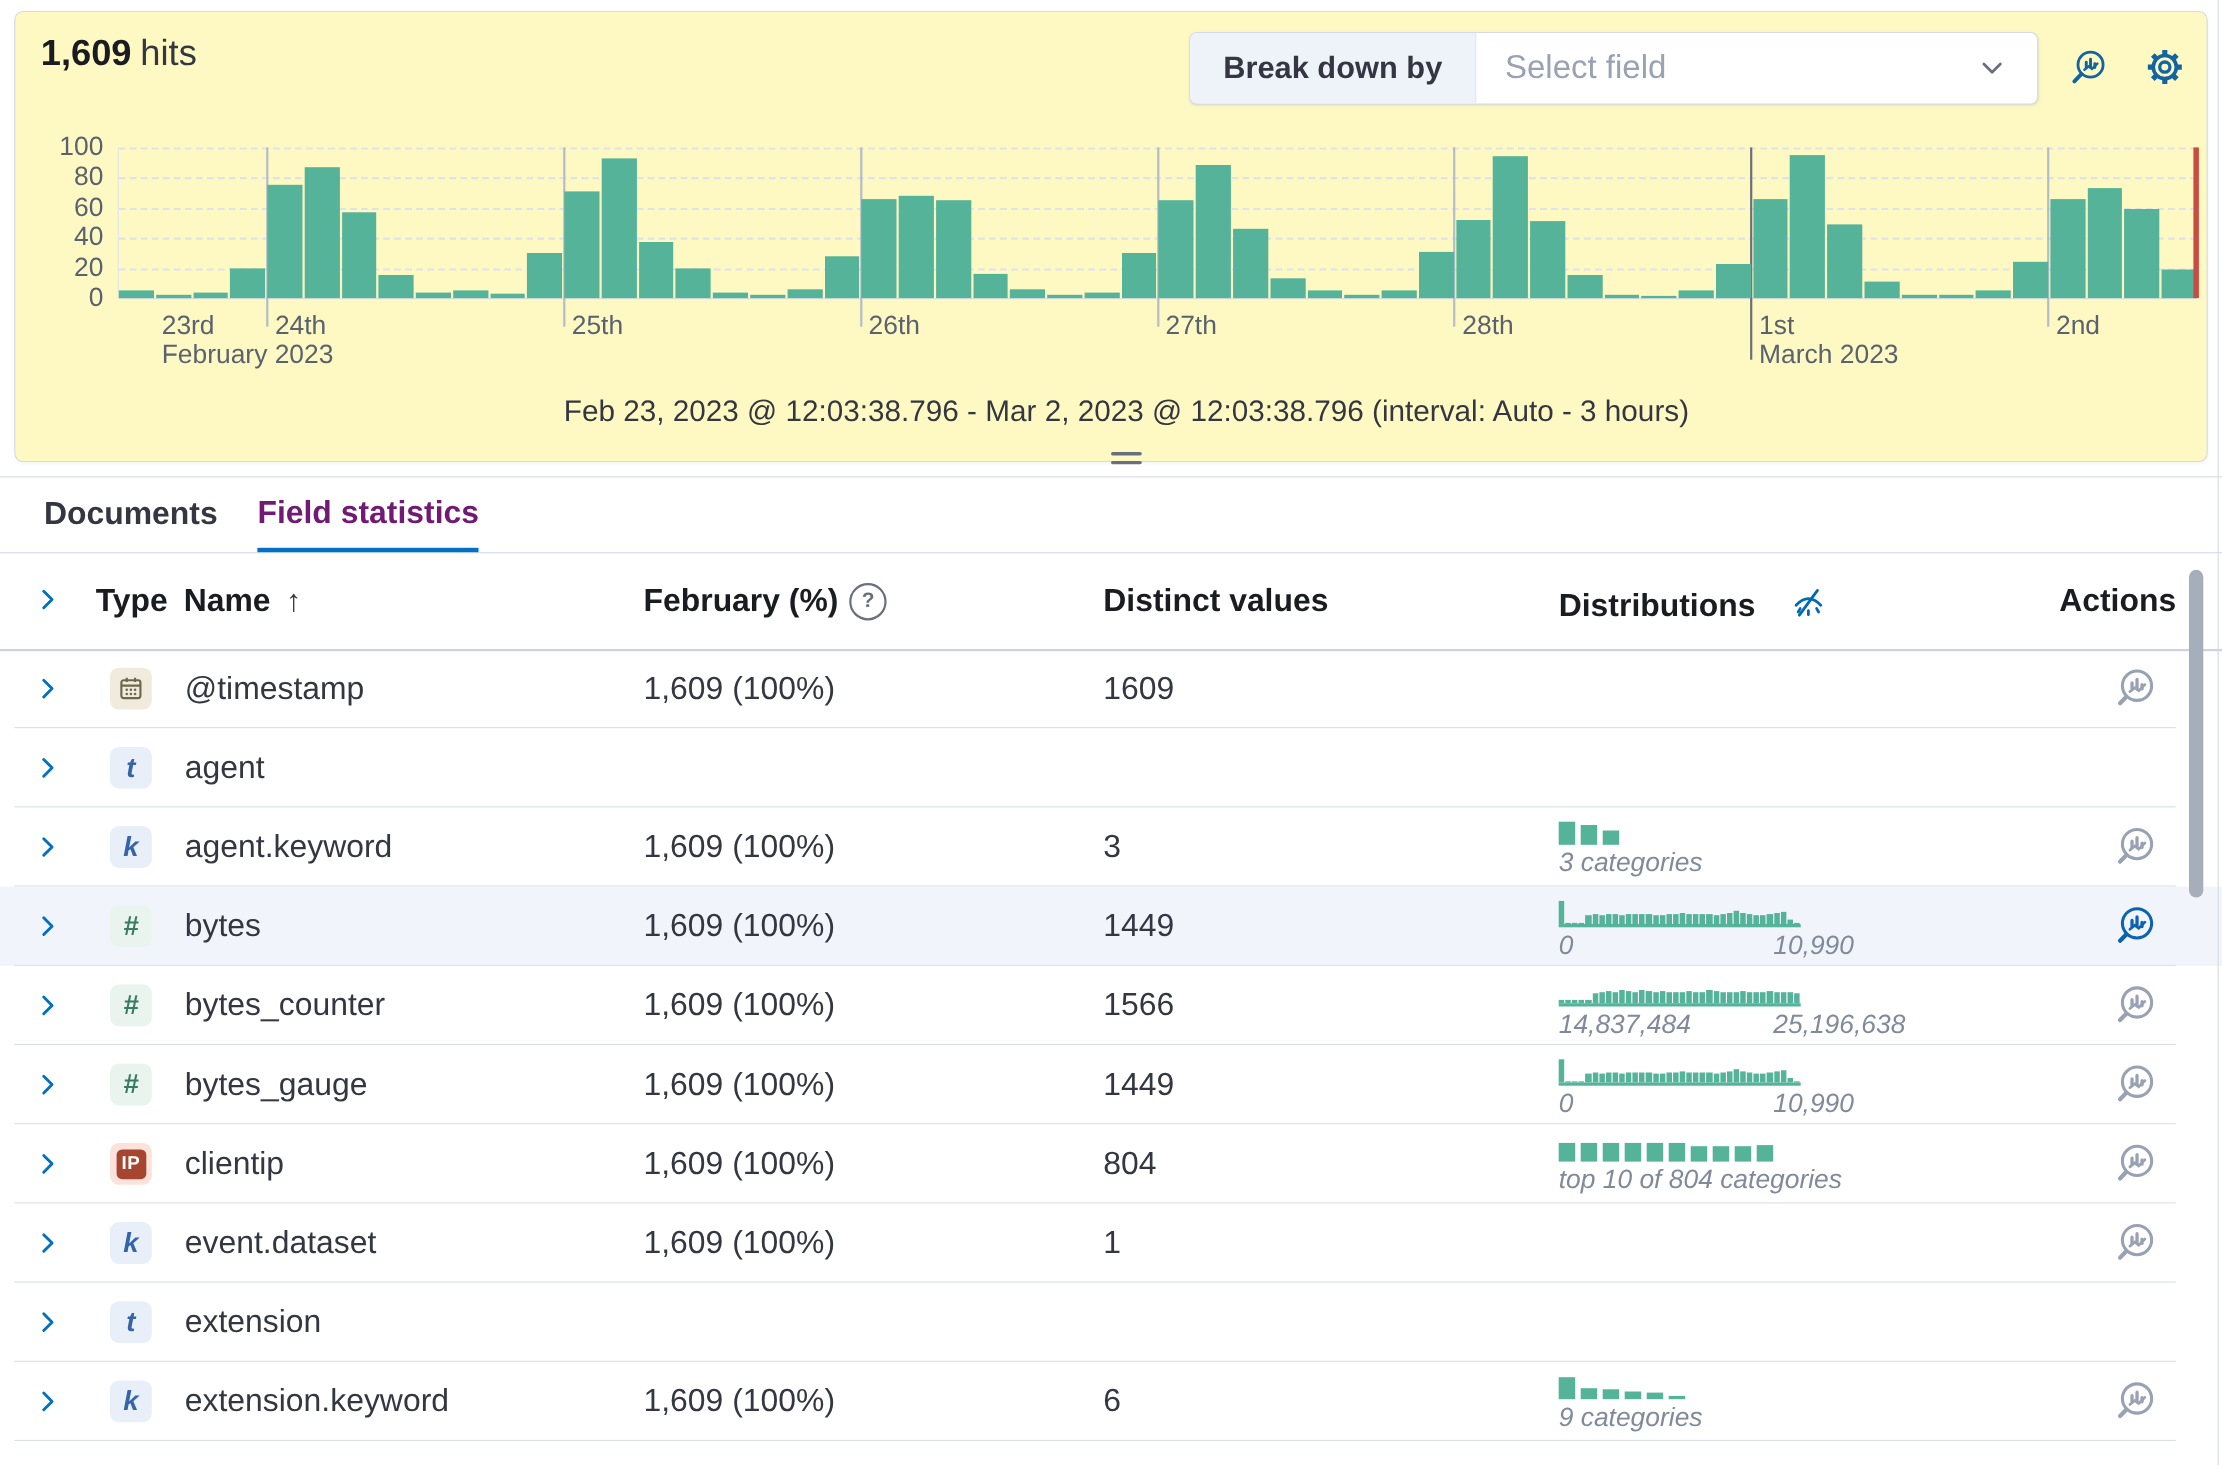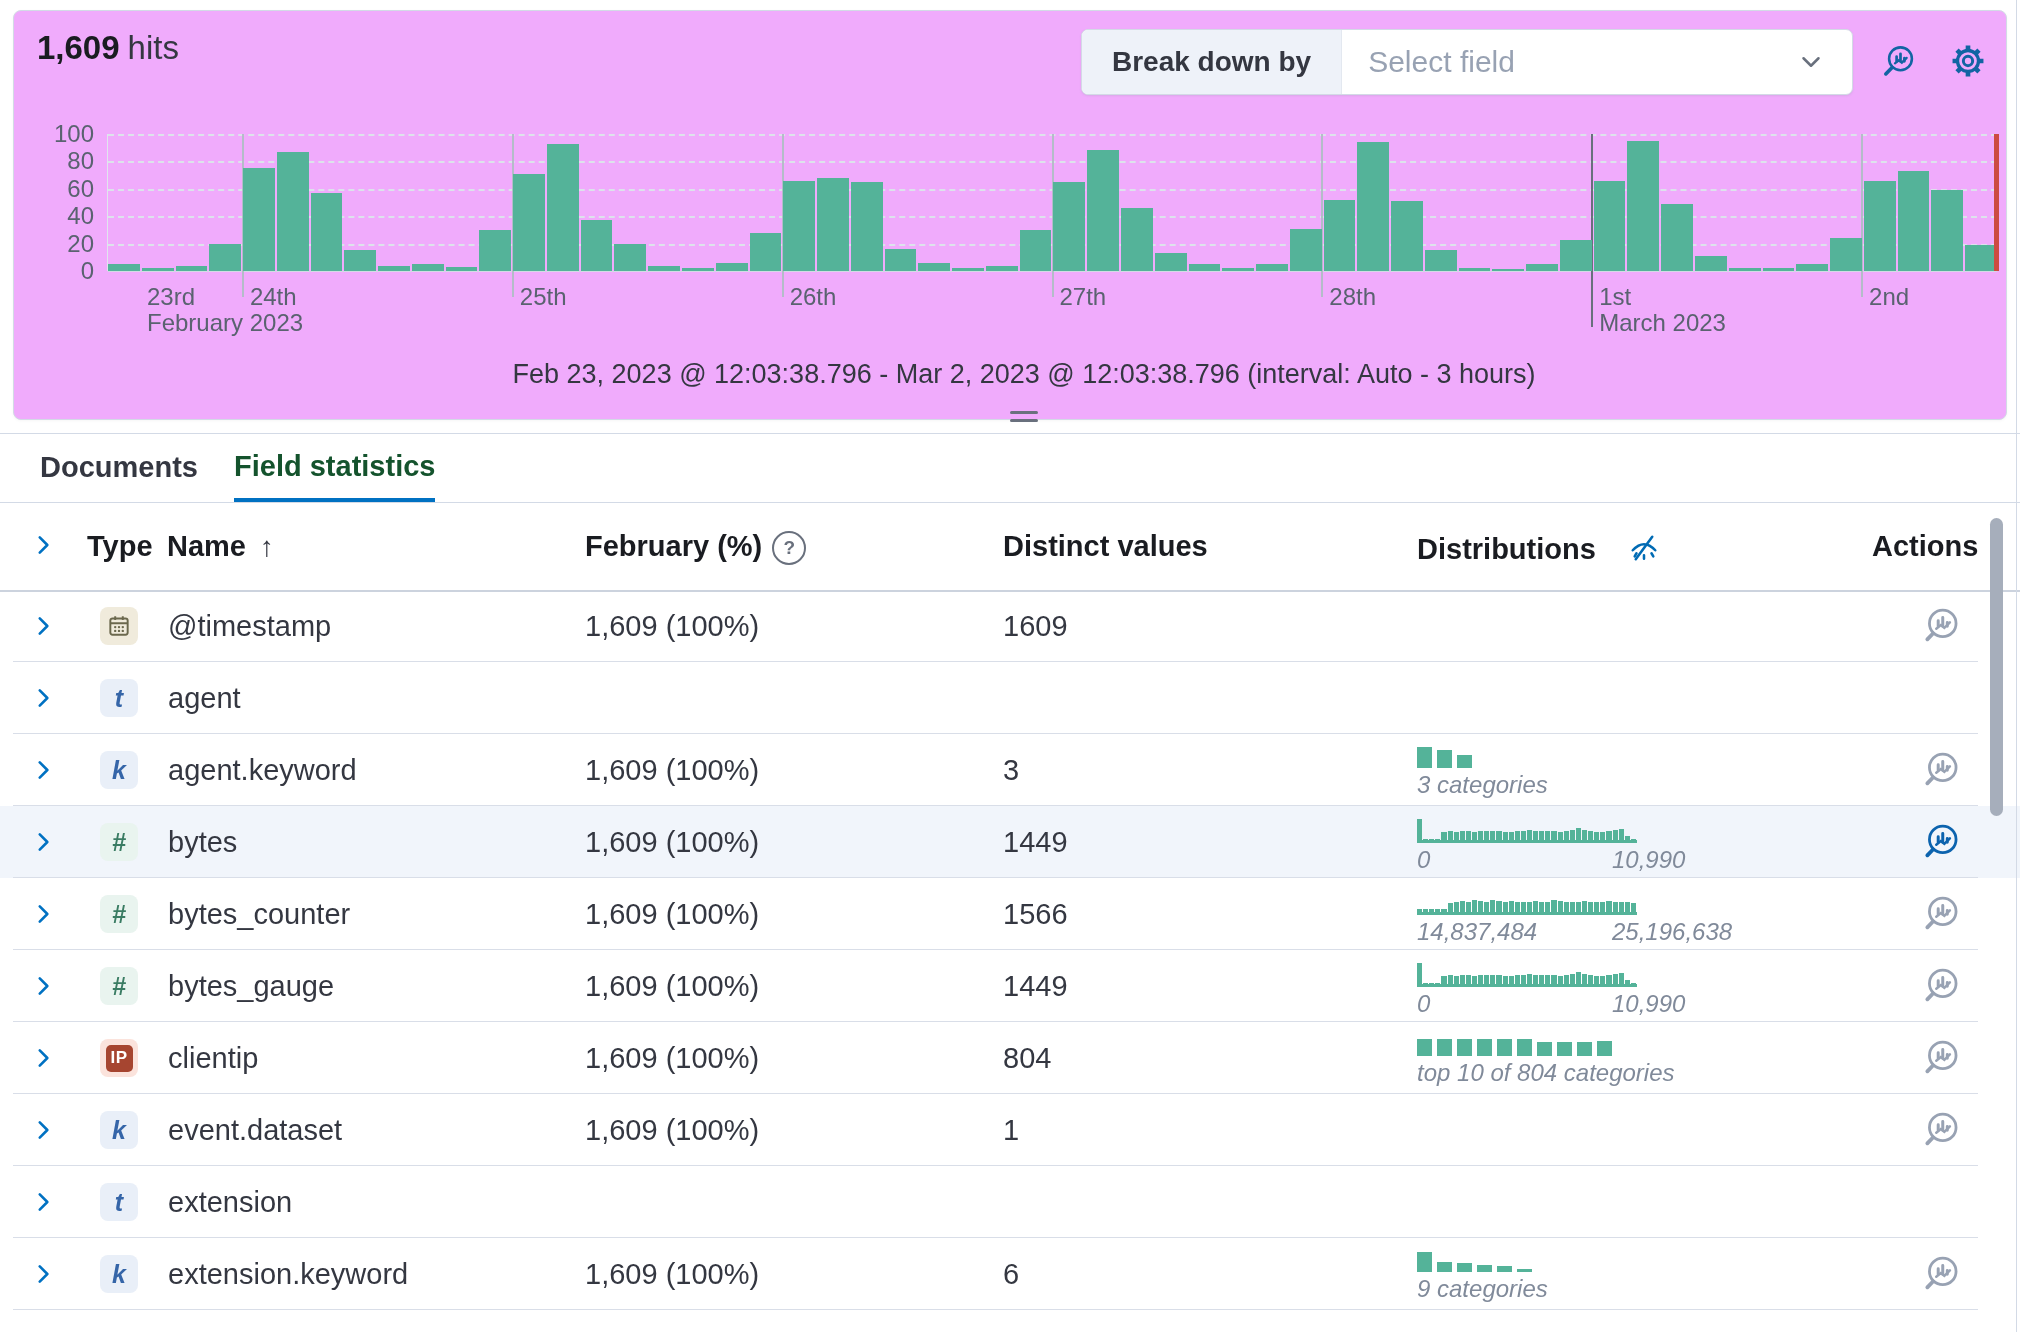--- a/index.html
+++ b/index.html
@@ -5,21 +5,21 @@
   html,body{margin:0;padding:0;}
   body{
     width:2020px;height:1332px;position:relative;overflow:hidden;
     background:#fff;color:#343741;
     font-family:"Liberation Sans", sans-serif;
   }
   .abs{position:absolute;}
   
   .panel{
     left:13px;top:10px;width:1992px;height:408px;
-    background:#f0abfc;border:1px solid #D3DAE6;border-radius:8px;
+    background:#fef9c3;border:1px solid #D3DAE6;border-radius:8px;
     box-shadow:0 1px 3px rgba(0,0,0,0.04);
   }
   .hits{left:23px;top:18px;font-size:33px;}
   .hits b{font-weight:bold;color:#1a1c21;}
   .hits span.lbl{font-weight:normal;color:#343741;margin-left:8px;}
   
   .breakdown{
     left:1067px;top:18px;width:770px;height:64px;
     border:1px solid #D3DAE6;border-radius:7px;background:#fff;
     display:flex;align-items:stretch;overflow:hidden;
@@ -49,21 +49,21 @@
   .redmarker{position:absolute;right:-2px;top:0;width:5px;height:100%;background:#CC4B41;z-index:3;}
   .ylab{position:absolute;width:62px;text-align:right;font-size:24px;color:#5A6270;}
   .xlab{position:absolute;font-size:24px;color:#5A6270;white-space:nowrap;}
   .chart-caption{left:0;top:348px;width:2020px;text-align:center;font-size:27px;color:#343741;}
   .handle{left:996px;top:400px;width:28px;cursor:row-resize;}
   .handle i{display:block;height:3px;background:#69707D;border-radius:2px;margin-bottom:5px;}
   
   .tabbar{left:0;top:433px;width:2020px;height:68px;border-top:1px solid #D3DAE6;border-bottom:1px solid #D3DAE6;background:#fff;}
   .tab{position:absolute;top:0;height:67px;display:flex;align-items:center;font-size:29px;font-weight:bold;cursor:pointer;}
   .tab-documents{left:40px;}
-  .tab-fieldstats{left:234px;color:#14532d;border-bottom:4px solid #0071C2;height:64px;}
+  .tab-fieldstats{left:234px;color:#701a75;border-bottom:4px solid #0071C2;height:64px;}
   
   .thead{left:0;top:502px;width:2020px;height:88px;border-bottom:2px solid #CCD3DE;font-weight:bold;font-size:29px;color:#1a1c21;}
   .thead .cell{position:absolute;top:28px;white-space:nowrap;}
   .sort-arrow{font-size:28px;color:#343741;margin-left:14px;}
   .qicon{display:inline-flex;width:30px;height:30px;border:2px solid #69707D;border-radius:50%;
          align-items:center;justify-content:center;font-size:19px;font-weight:bold;color:#69707D;
          vertical-align:middle;margin-left:10px;}
   #rows{left:0;top:590px;width:2020px;}
   .trow{position:relative;width:2020px;height:72px;}
   .trow .rule{position:absolute;left:13px;right:42px;bottom:0;border-bottom:1px solid #D9DEE8;}

